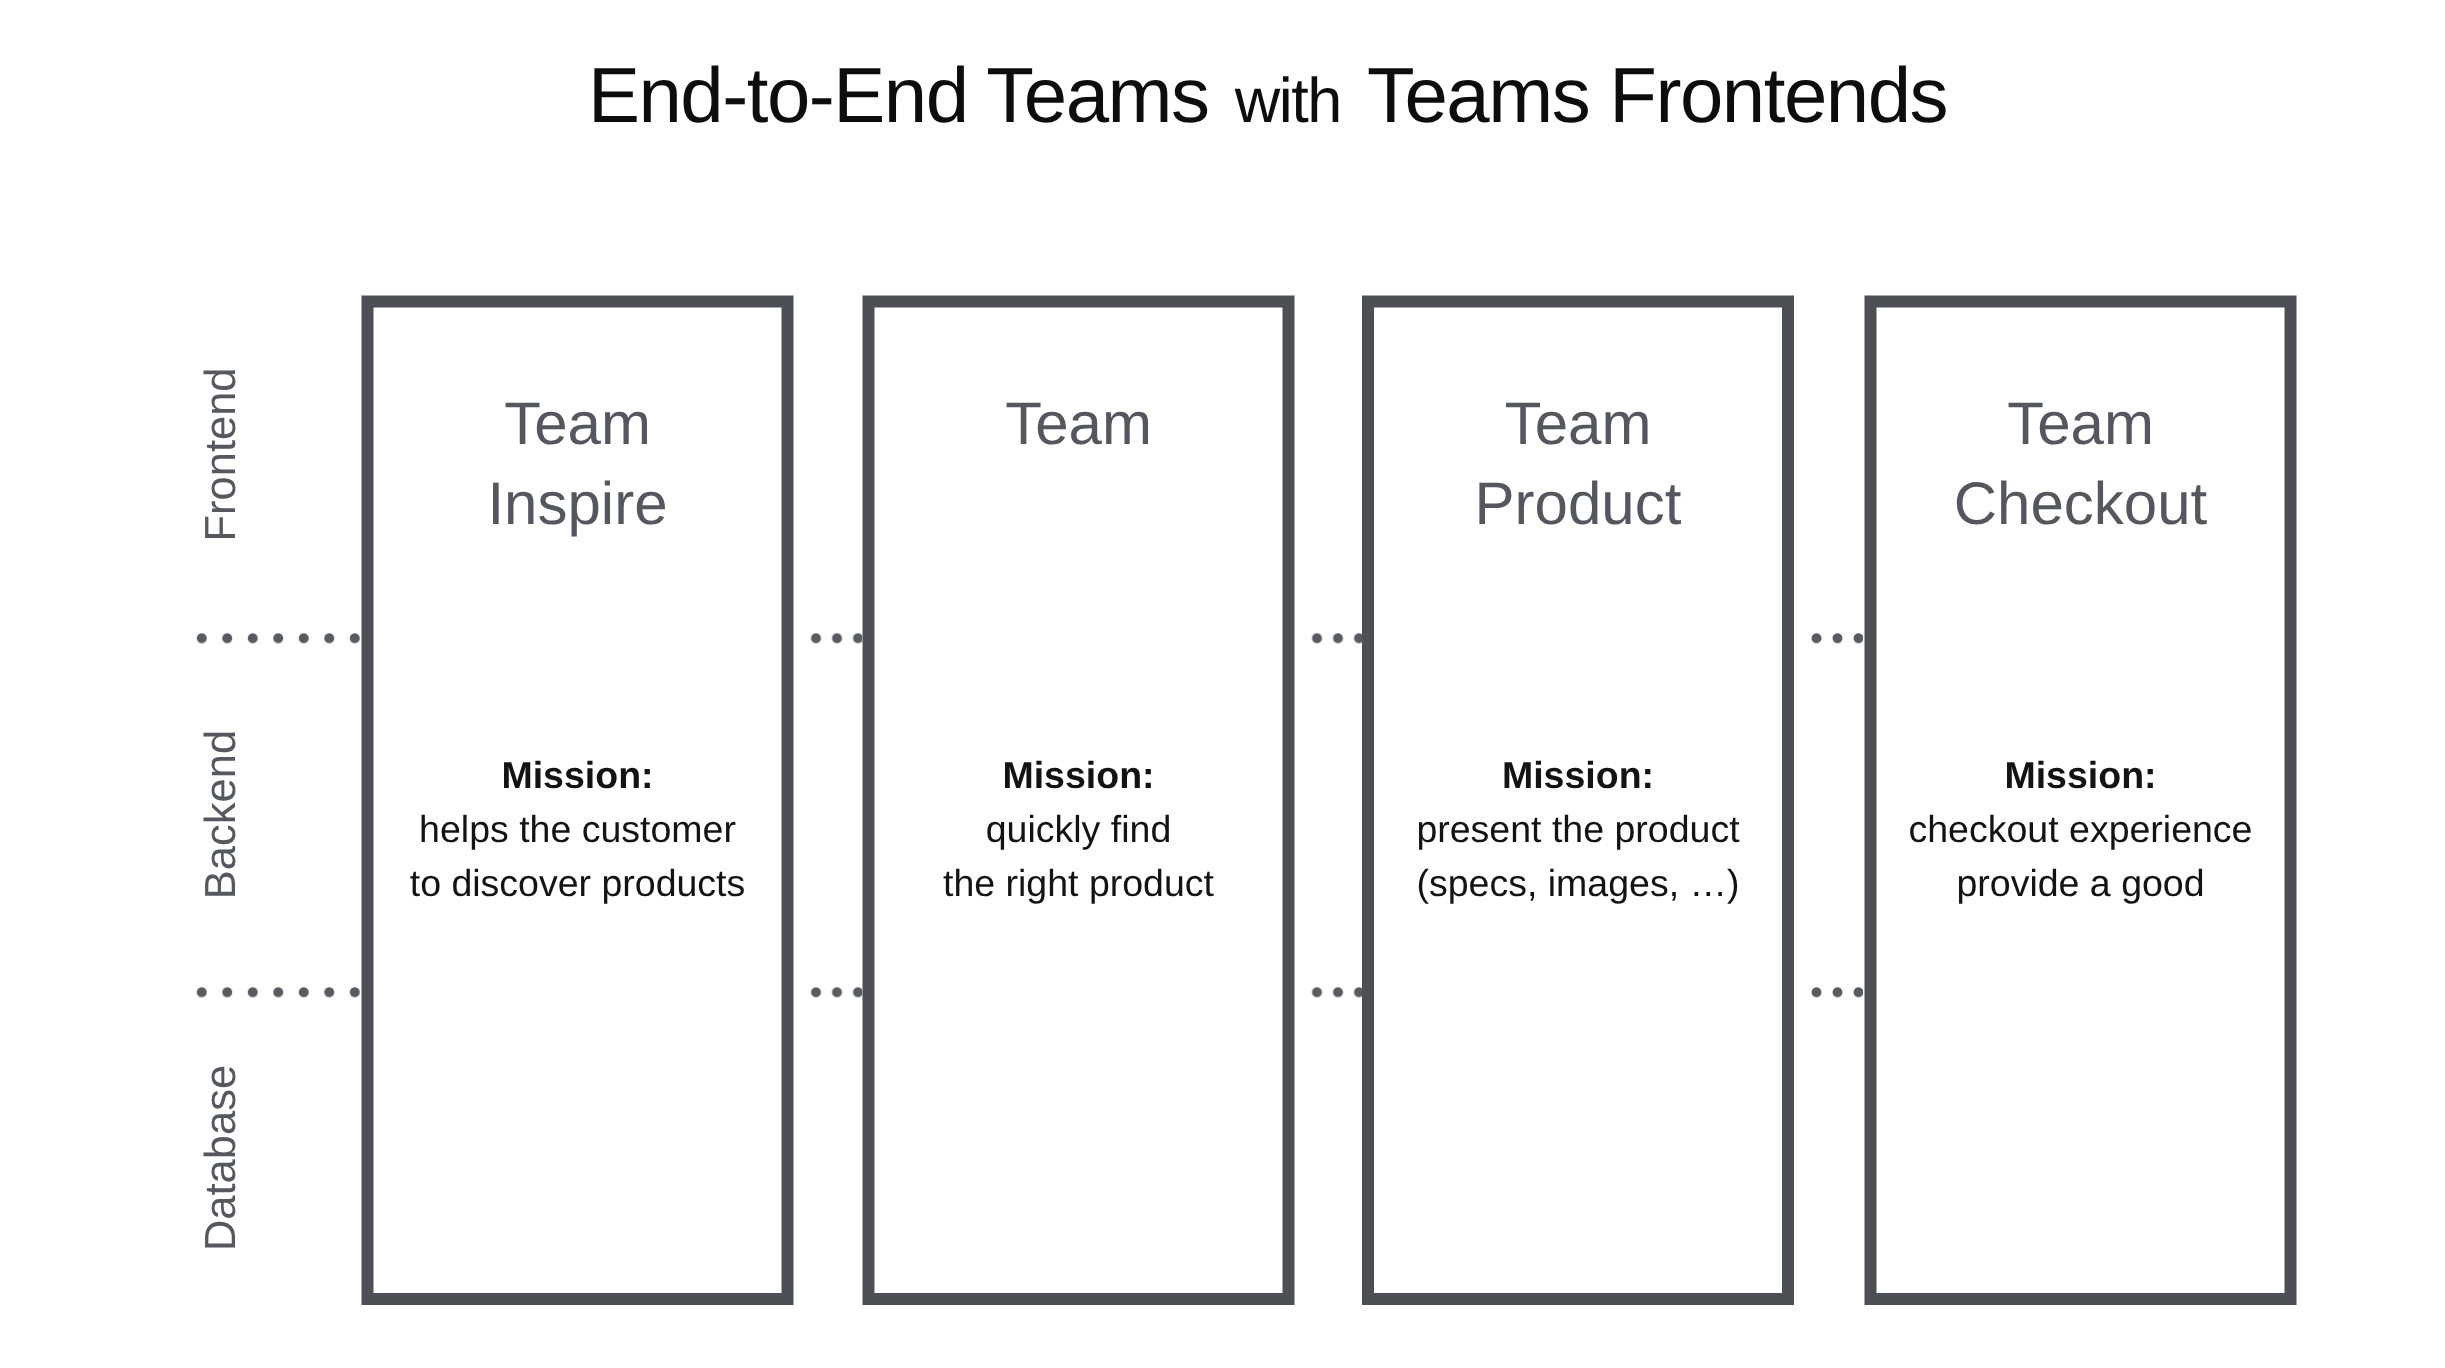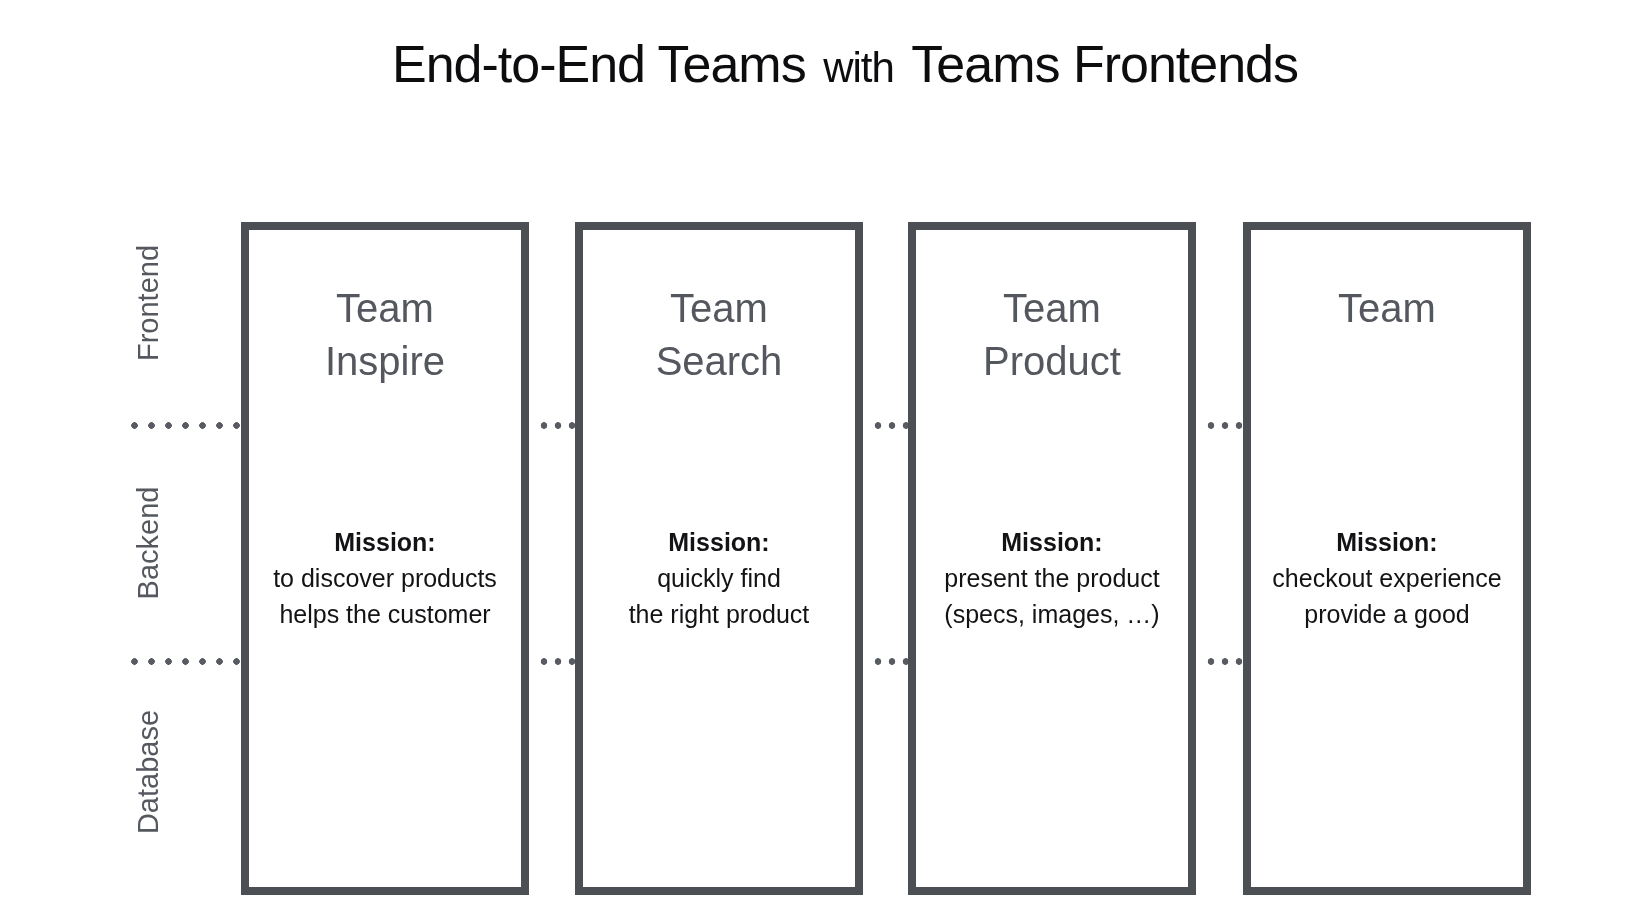--- a/index.html
+++ b/index.html
@@ -52,21 +52,20 @@
   }
 
   
   .team-box {
     position: absolute;
     top: 197px;
     width: 288px;
     height: 673px;
     border: 8px solid var(--box-border);
     background: #ffffff;
-    margin-top: 25px;
   }
   .team-box.pos-0 { left: 241px; }
   .team-box.pos-1 { left: 575px; }
   .team-box.pos-2 { left: 908px; }
   .team-box.pos-3 { left: 1243px; }
 
   .team-name {
     position: absolute;
     top: 52px;
     left: 0;
@@ -150,29 +149,28 @@
 <div class="dots short row-1 gap-1"></div>
 <div class="dots short row-1 gap-2"></div>
 
 <div class="team-box pos-0">
   <div class="team-name">
     <div>Team</div>
     <div>Inspire</div>
   </div>
   <div class="mission">
     <div class="mission-label">Mission:</div>
+    <div>helps the customer</div>
     <div>to discover products</div>
-    <div>helps the customer</div>
   </div>
 </div>
 
 <div class="team-box pos-1">
   <div class="team-name">
     <div>Team</div>
-    <div>Search</div>
   </div>
   <div class="mission">
     <div class="mission-label">Mission:</div>
     <div>quickly find</div>
     <div>the right product</div>
   </div>
 </div>
 
 <div class="team-box pos-2">
   <div class="team-name">
@@ -182,19 +180,20 @@
   <div class="mission">
     <div class="mission-label">Mission:</div>
     <div>present the product</div>
     <div>(specs, images, …)</div>
   </div>
 </div>
 
 <div class="team-box pos-3">
   <div class="team-name">
     <div>Team</div>
+    <div>Checkout</div>
   </div>
   <div class="mission">
     <div class="mission-label">Mission:</div>
     <div>checkout experience</div>
     <div>provide a good</div>
   </div>
 </div>
 
 </body></html>

